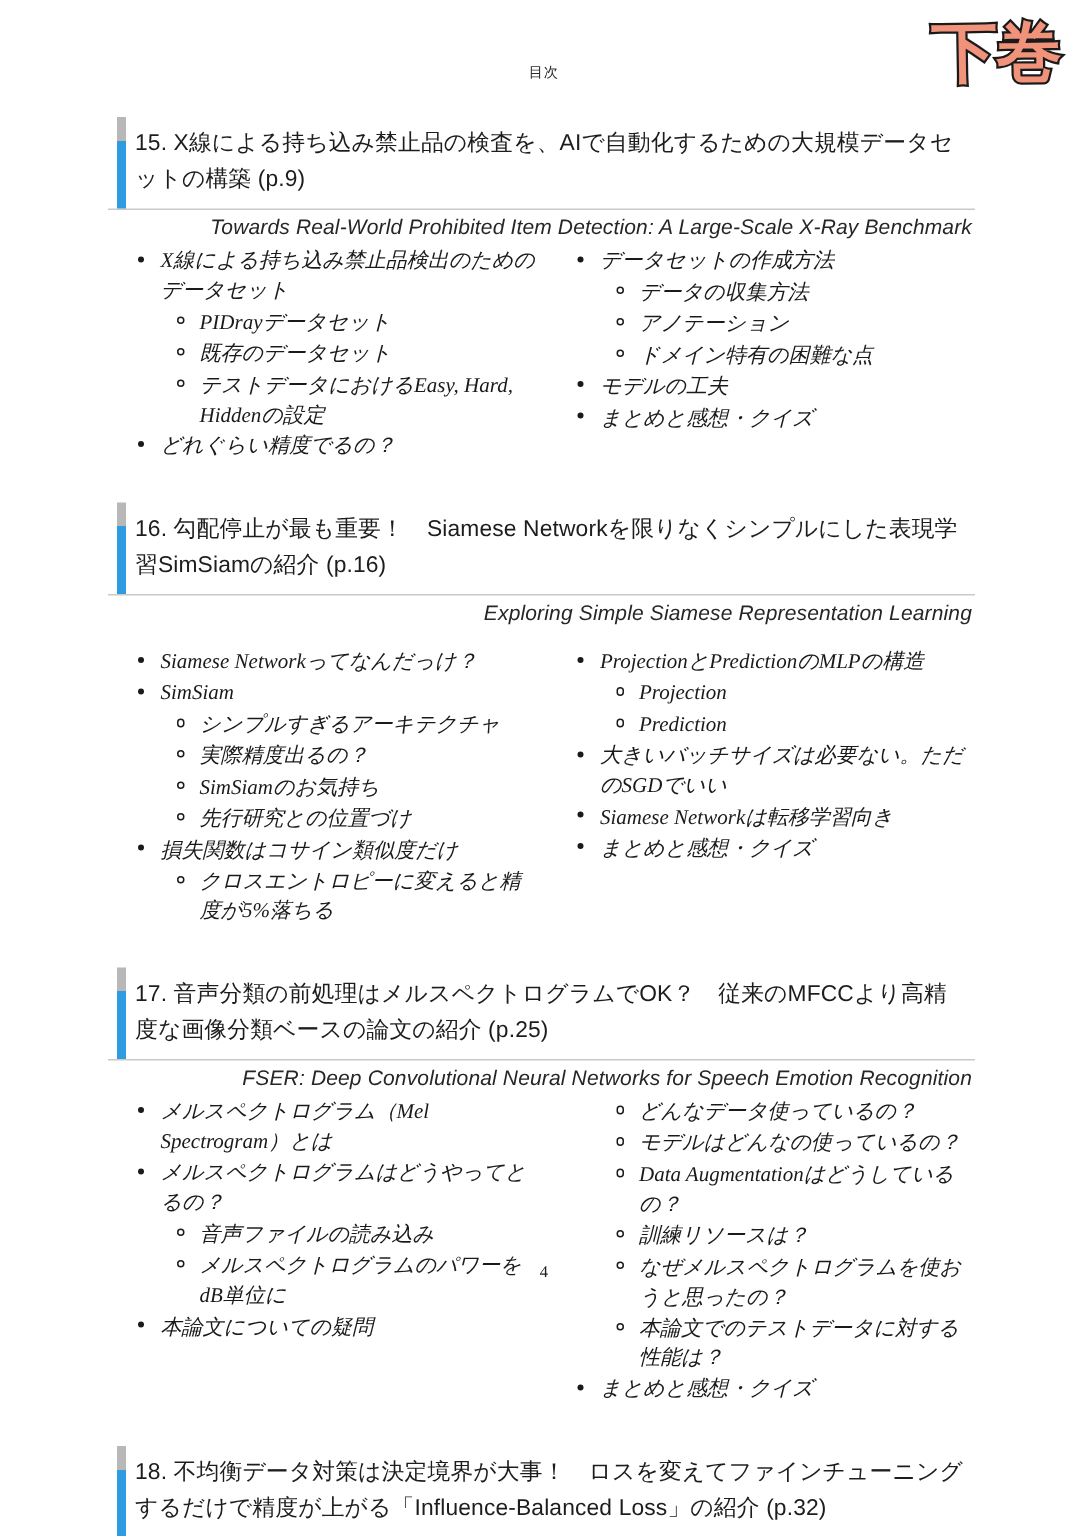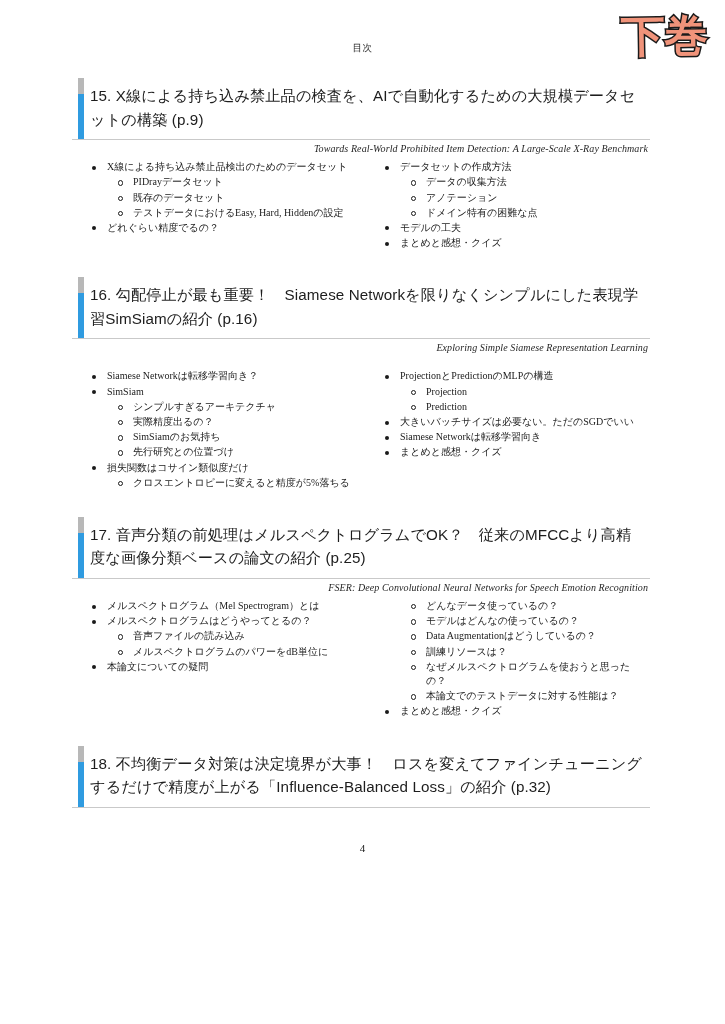--- a/index.html
+++ b/index.html
@@ -84,23 +84,23 @@
     font-family: "Liberation Sans", "DejaVu Sans", sans-serif;
     font-size: 15.2px;
     line-height: 1.55;
     color: #1d1d1d;
     letter-spacing: 0.1px;
     font-weight: 400;
   }
 
   .paper-title {
     text-align: right;
-    font-family: Liberation Serif, serif;
+    font-family: Liberation Sans, sans-serif;
     font-style: italic;
-    font-size: 10px;
+    font-size: 14px;
     color: #262626;
     padding-right: 2px;
     margin-bottom: 6px;
     letter-spacing: 0.1px;
   }
 
   
   .cols {
     display: flex;
     align-items: flex-start;
@@ -113,25 +113,26 @@
   .col-right { width: 290px; padding-left: 10px; }
 
   ul.lvl1, ul.lvl2 {
     list-style: none;
     margin: 0;
     padding: 0;
   }
 
   li {
     position: relative;
-    font-size: 10px;
+    font-size: 14px;
     line-height: 1.42;
     color: #1a1a1a;
     padding-left: 17px;
     margin: 0 0 1px 0;
+    font-style: italic;
   }
   li.l1 { padding-left: 17px; margin-left: 8px; }
   li.l2 { padding-left: 17px; }
 
   li.l1::before {
     content: "";
     position: absolute;
     left: 2px;
     top: 5.6px;
     width: 4px;
@@ -217,21 +218,21 @@
     <div class="section">
       <div class="heading">
         <span class="accent"></span>
         <div class="heading-text">16. 勾配停止が最も重要！　Siamese Networkを限りなくシンプルにした表現学習SimSiamの紹介 (p.16)</div>
       </div>
       <div class="paper-title">Exploring Simple Siamese Representation Learning</div>
       <div class="gap-s"></div>
       <div class="cols">
         <div class="col col-left">
           <ul class="lvl1">
-            <li class="l1">Siamese Networkは転移学習向き？</li>
+            <li class="l1">Siamese Networkってなんだっけ？</li>
             <li class="l1">SimSiam</li>
             <li class="l2" style="margin-left:34px">シンプルすぎるアーキテクチャ</li>
             <li class="l2" style="margin-left:34px">実際精度出るの？</li>
             <li class="l2" style="margin-left:34px">SimSiamのお気持ち</li>
             <li class="l2" style="margin-left:34px">先行研究との位置づけ</li>
             <li class="l1">損失関数はコサイン類似度だけ</li>
             <li class="l2" style="margin-left:34px">クロスエントロピーに変えると精度が5%落ちる</li>
           </ul>
         </div>
         <div class="col col-right">

